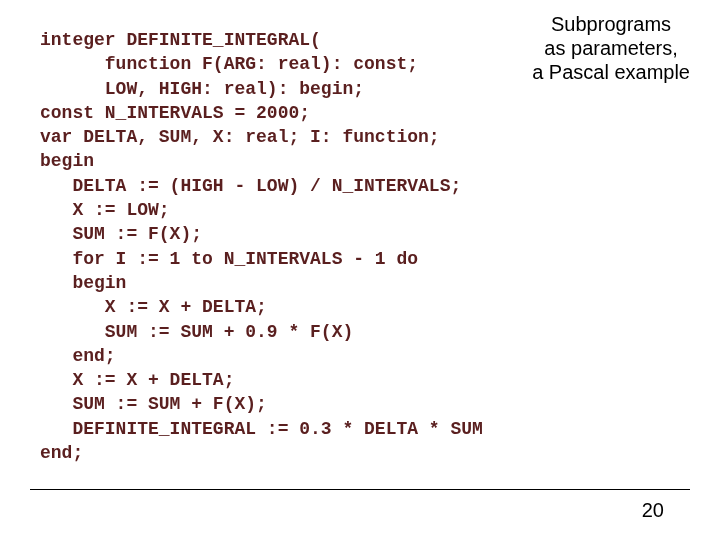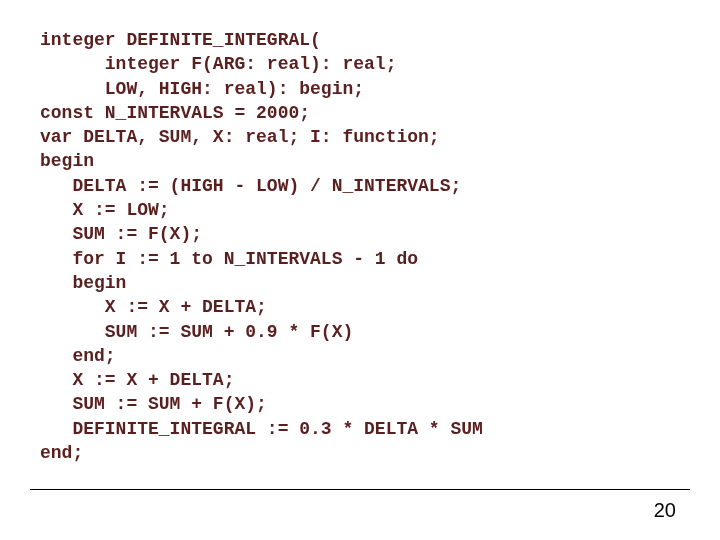--- a/index.html
+++ b/index.html
@@ -41,33 +41,38 @@
     position: absolute;
     left: 30px;
     right: 30px;
     bottom: 50px;
     border: none;
     border-top: 1px solid #000;
     margin: 0;
   }
   .page-number {
     position: absolute;
-    right: 44px;
+    right: 56px;
     bottom: 18px;
     font-size: 20px;
   }
 </style>
 </head>
 <body>
 
 <div class="slide">
 
+  <div class="title-block">
+    <div>Subprograms</div>
+    <div>as parameters,</div>
+    <div>a Pascal example</div>
+  </div>
 
   <div class="code-block"><span>integer DEFINITE_INTEGRAL(</span>
-<span>      integer F(ARG: real): real;</span>
+<span>      function F(ARG: real): const;</span>
 <span>      LOW, HIGH: real): begin;</span>
 <span>const N_INTERVALS = 2000;</span>
 <span>var DELTA, SUM, X: real; I: function;</span>
 <span>begin</span>
 <span>   DELTA := (HIGH - LOW) / N_INTERVALS;</span>
 <span>   X := LOW;</span>
 <span>   SUM := F(X);</span>
 <span>   for I := 1 to N_INTERVALS - 1 do</span>
 <span>   begin</span>
 <span>      X := X + DELTA;</span>

